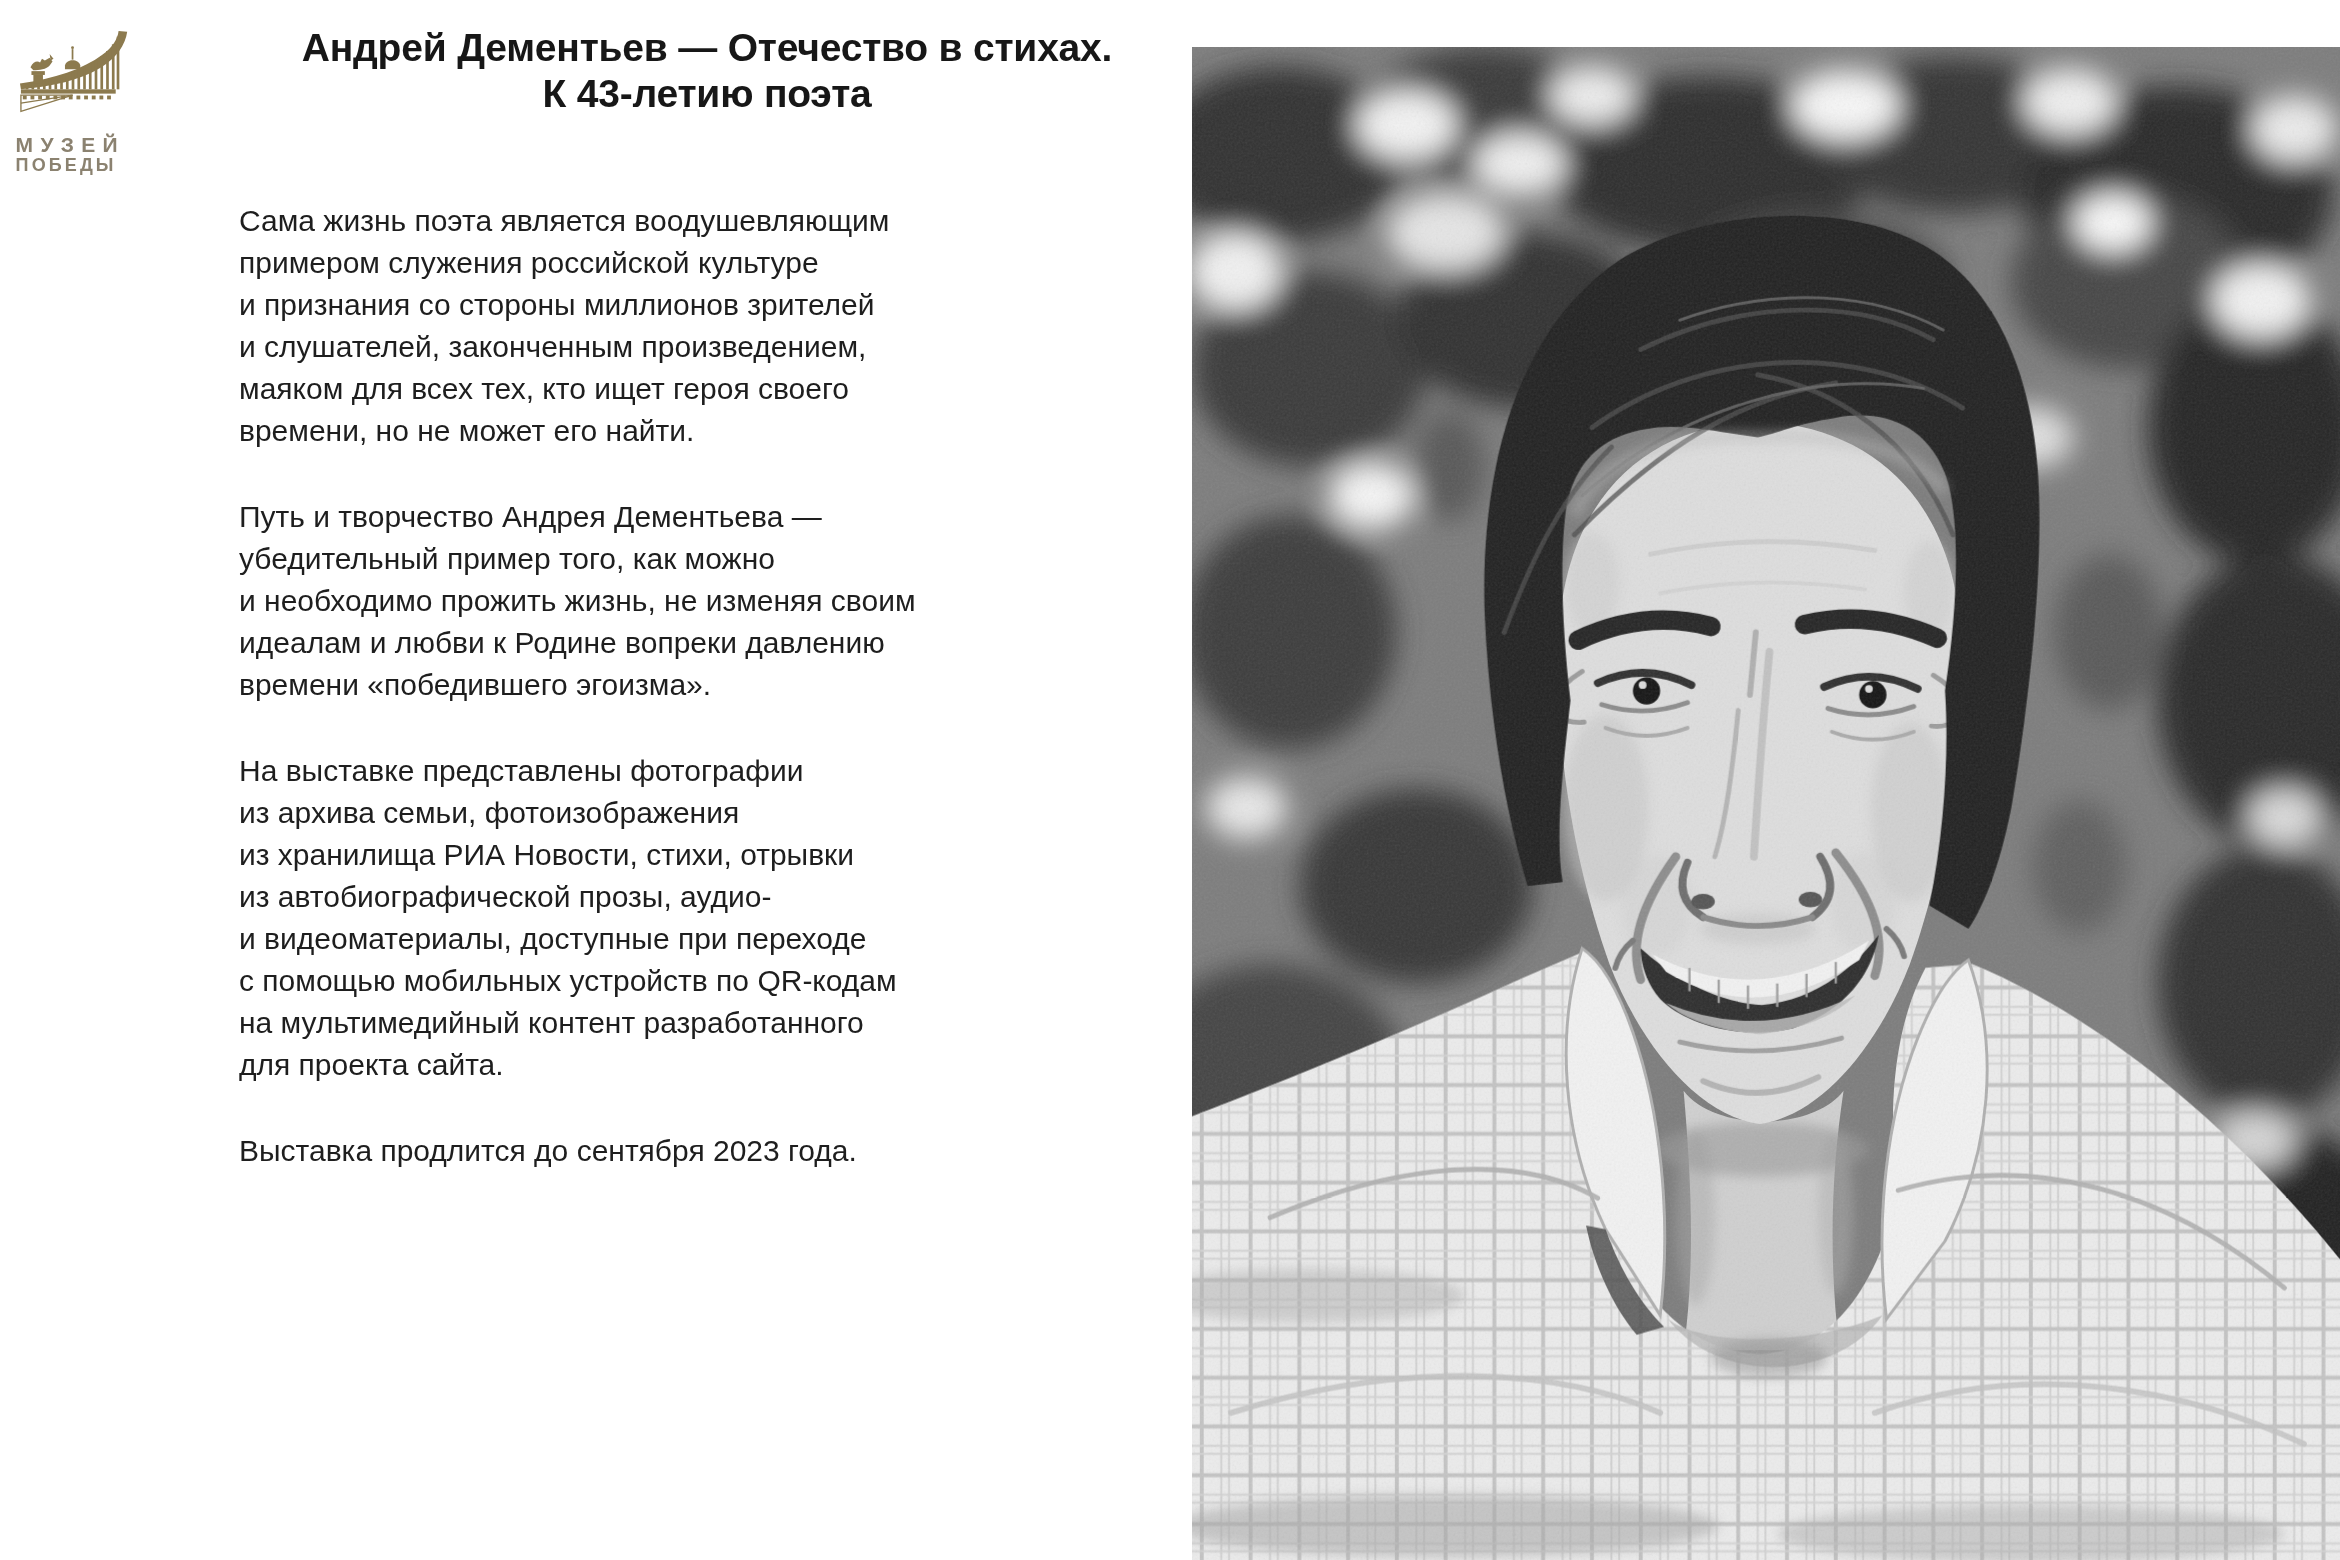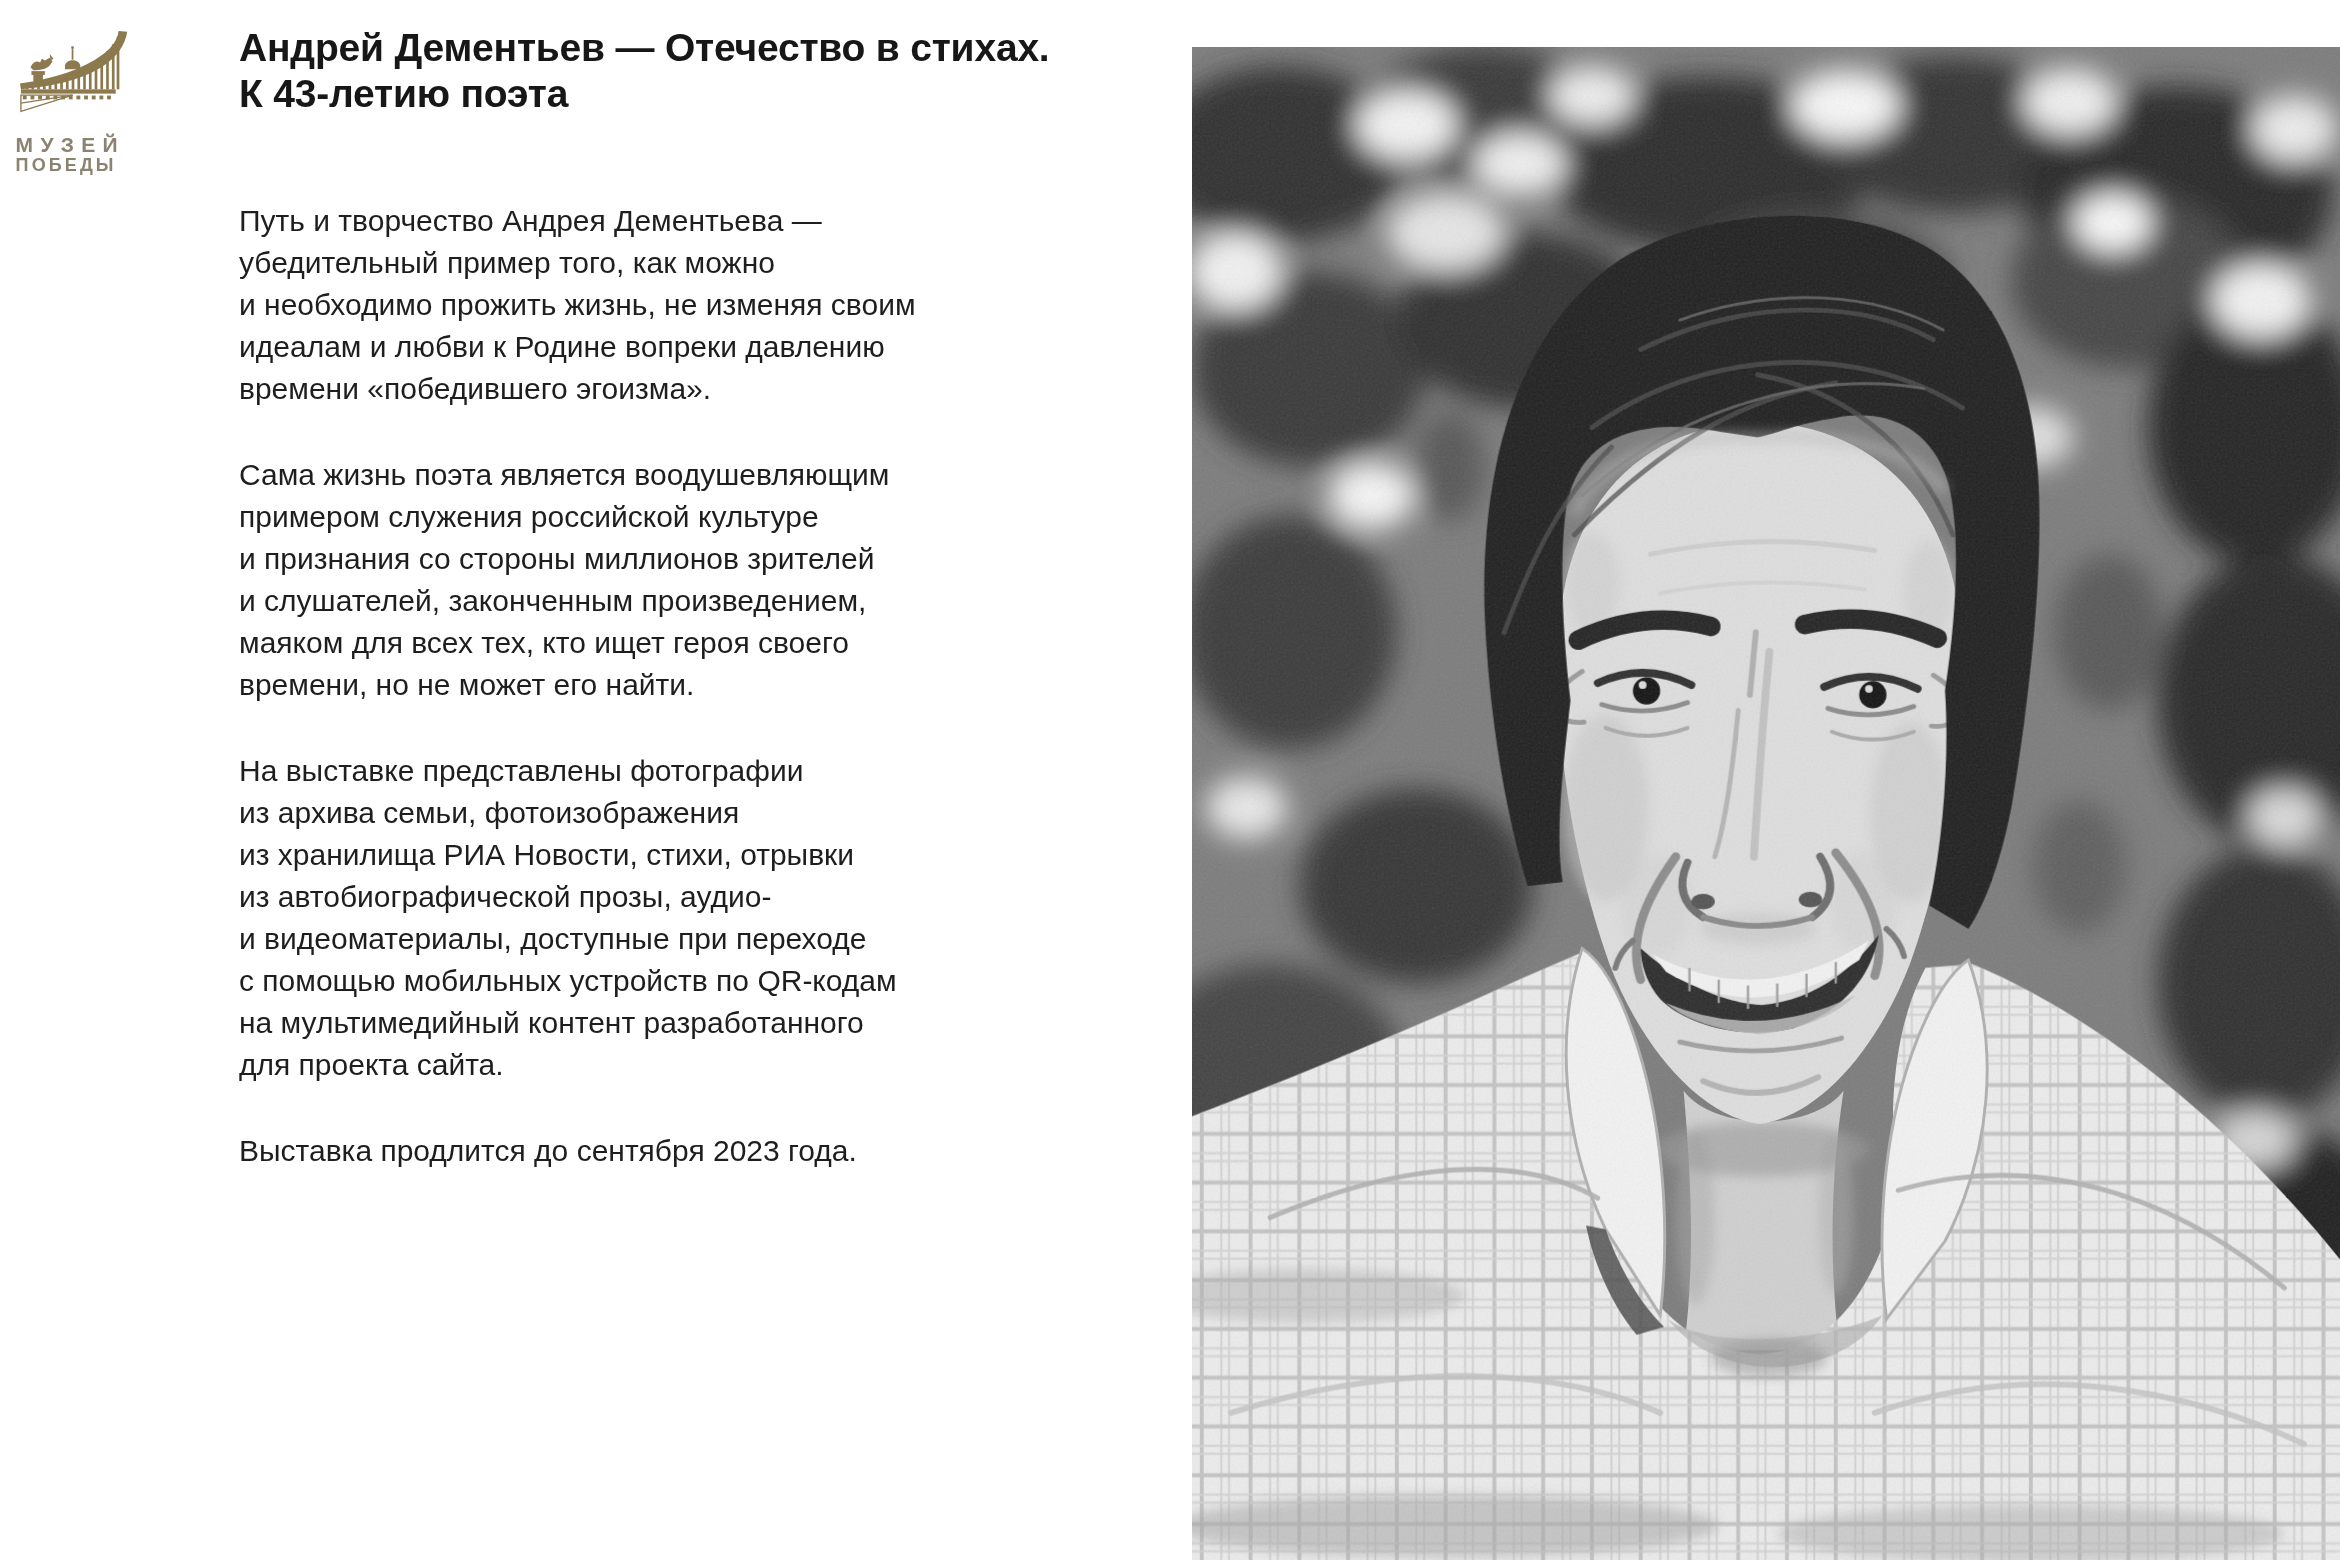--- a/index.html
+++ b/index.html
@@ -20,21 +20,21 @@
   .logo-icon{display:block;width:115px;height:90px;margin-left:2px;color:var(--brand-gold);}
   .logo-text{margin-top:14px;color:var(--logo-text);font-weight:700;line-height:1.1;}
   .logo-line1{display:block;font-size:21px;letter-spacing:7.3px;}
   .logo-line2{display:block;font-size:18px;letter-spacing:3.1px;}
   
   .title{
     position:absolute;left:239px;top:25px;width:936px;margin:0;
     font-size:39px;line-height:46px;font-weight:700;color:var(--title-color);
     letter-spacing:-0.2px;
   }
-  .title span{display:block;}
+  .title span{display:block;text-align:center;}
   
   .body-text{position:absolute;left:239px;top:200px;width:936px;color:var(--body-color);}
   .body-text p{
     margin:0 0 44px 0;font-size:30px;line-height:42px;white-space:pre-line;
   }
   
   .photo{
     position:absolute;left:1192px;top:47px;width:1149px;height:1514px;
     margin:0;overflow:hidden;background:#7d7d7d;
   }
@@ -103,31 +103,31 @@
       <span class="logo-line2">ПОБЕДЫ</span>
     </div>
   </div>
 
   <h1 class="title">
     <span>Андрей Дементьев — Отечество в стихах.</span>
     <span>К 43-летию поэта</span>
   </h1>
 
   <div class="body-text">
-    <p>Путь и творчество Андрея Дементьева —
-убедительный пример того, как можно
-и необходимо прожить жизнь, не изменяя своим
-идеалам и любви к Родине вопреки давлению
-времени «победившего эгоизма».</p>
     <p>Сама жизнь поэта является воодушевляющим
 примером служения российской культуре
 и признания со стороны миллионов зрителей
 и слушателей, законченным произведением,
 маяком для всех тех, кто ищет героя своего
 времени, но не может его найти.</p>
+    <p>Путь и творчество Андрея Дементьева —
+убедительный пример того, как можно
+и необходимо прожить жизнь, не изменяя своим
+идеалам и любви к Родине вопреки давлению
+времени «победившего эгоизма».</p>
     <p>На выставке представлены фотографии
 из архива семьи, фотоизображения
 из хранилища РИА Новости, стихи, отрывки
 из автобиографической прозы, аудио-
 и видеоматериалы, доступные при переходе
 с помощью мобильных устройств по QR-кодам
 на мультимедийный контент разработанного
 для проекта сайта.</p>
     <p>Выставка продлится до сентября 2023 года.</p>
   </div>

